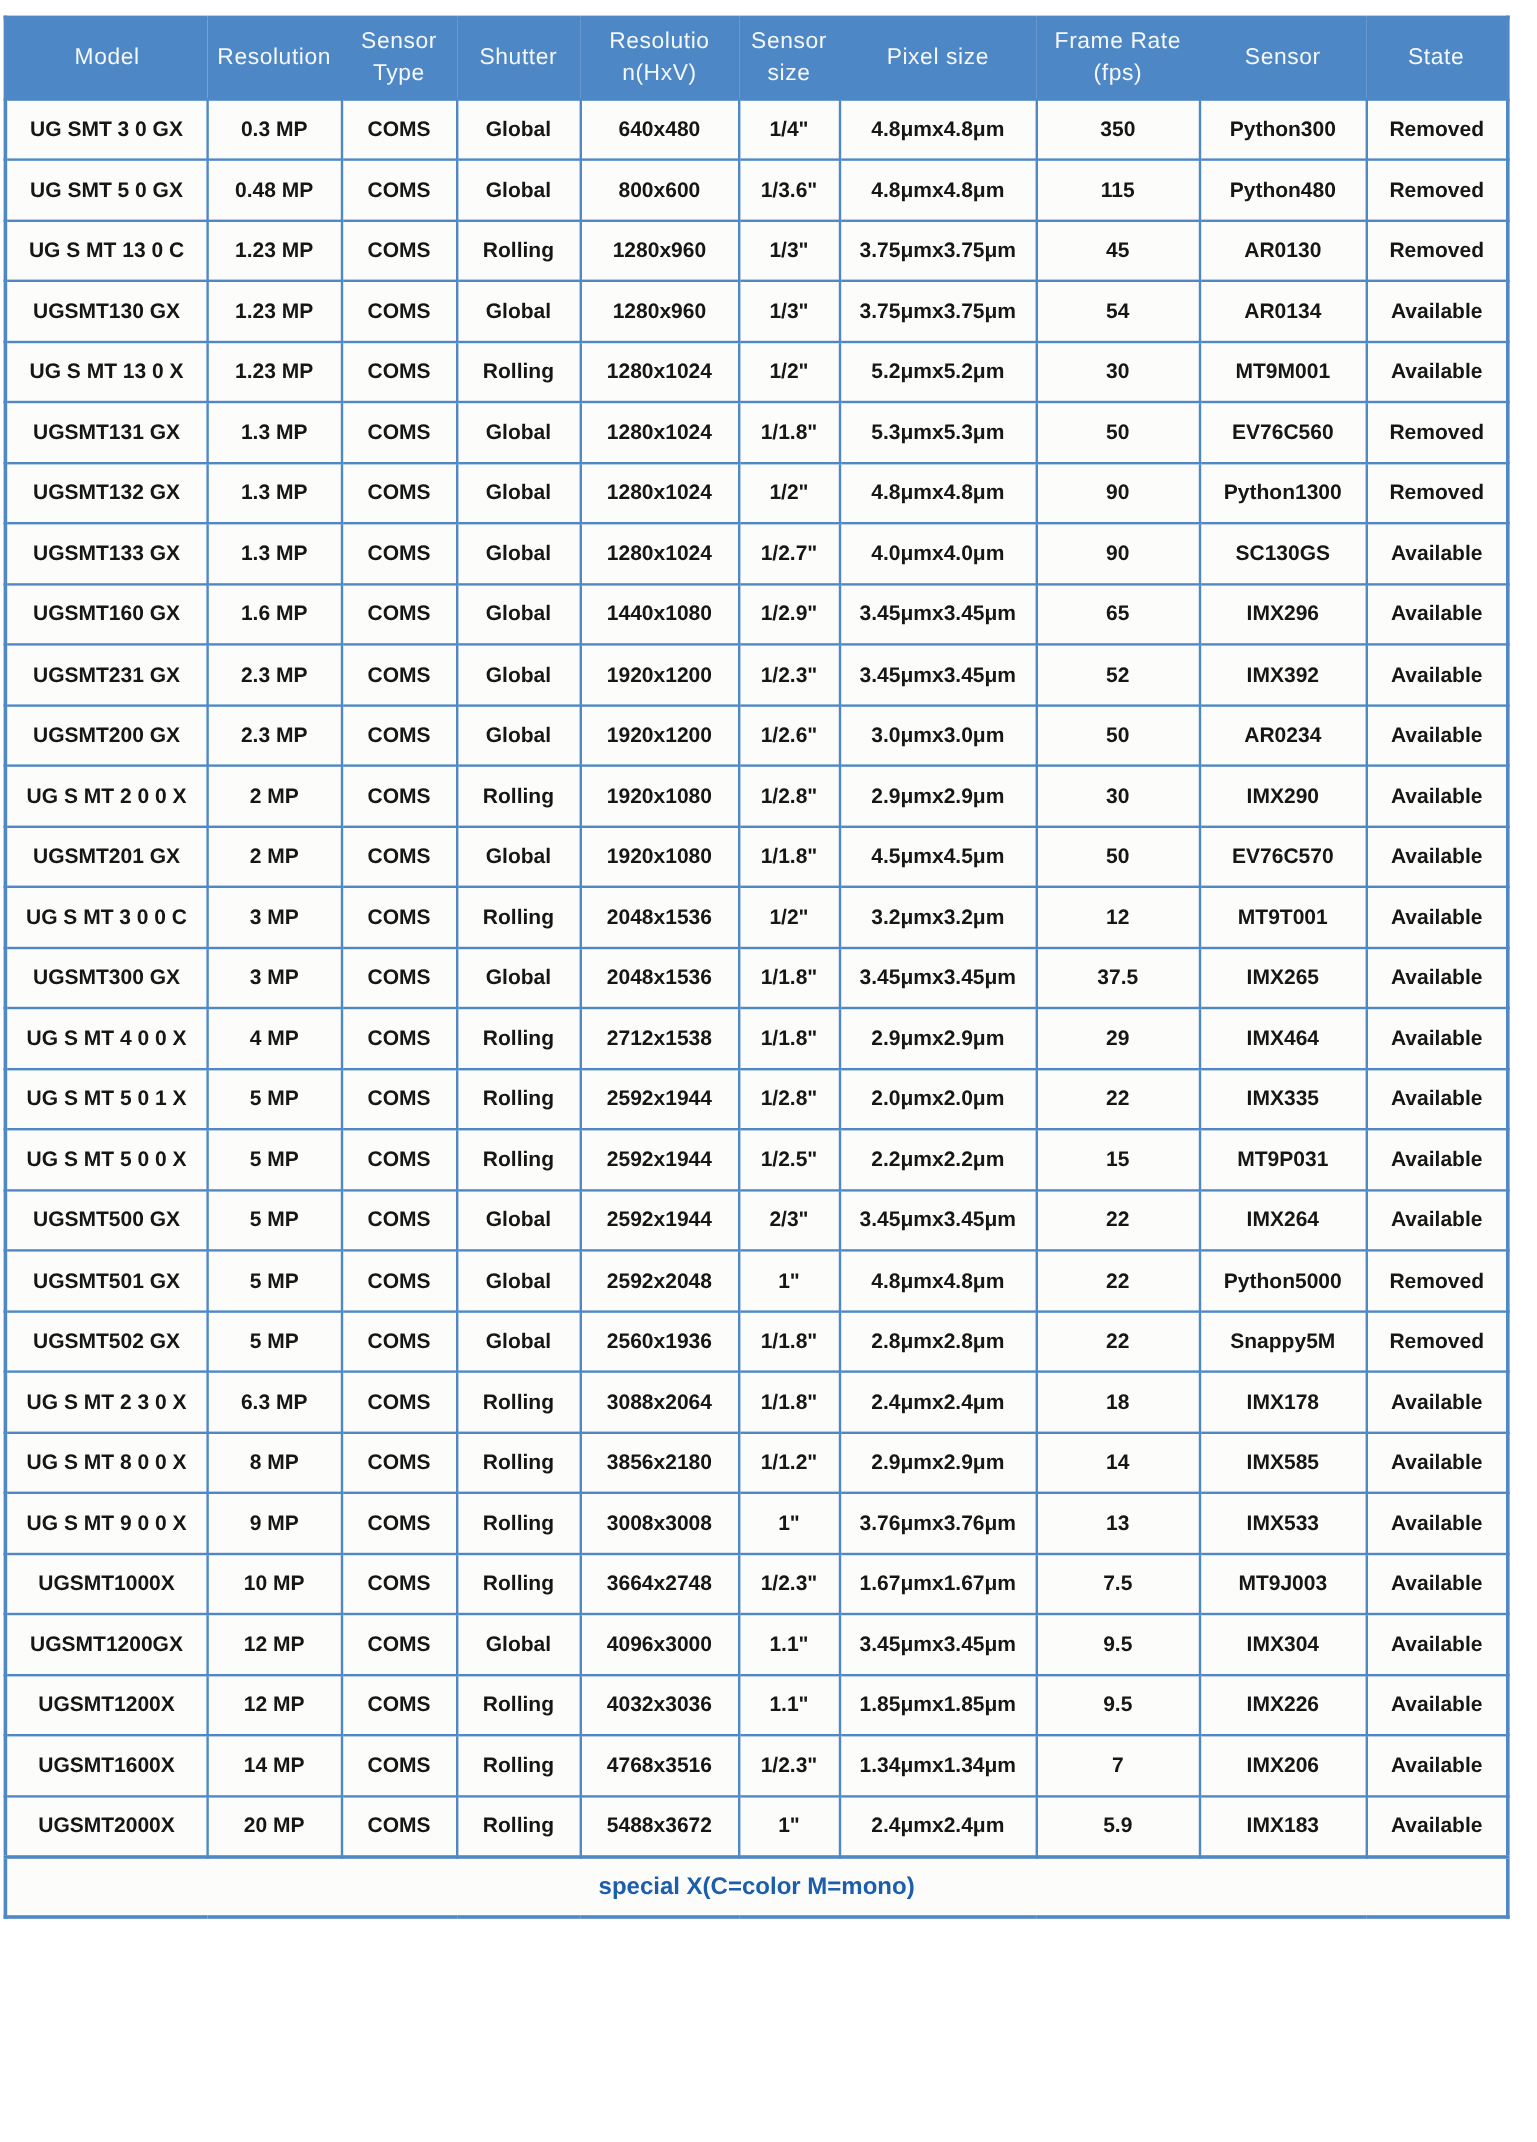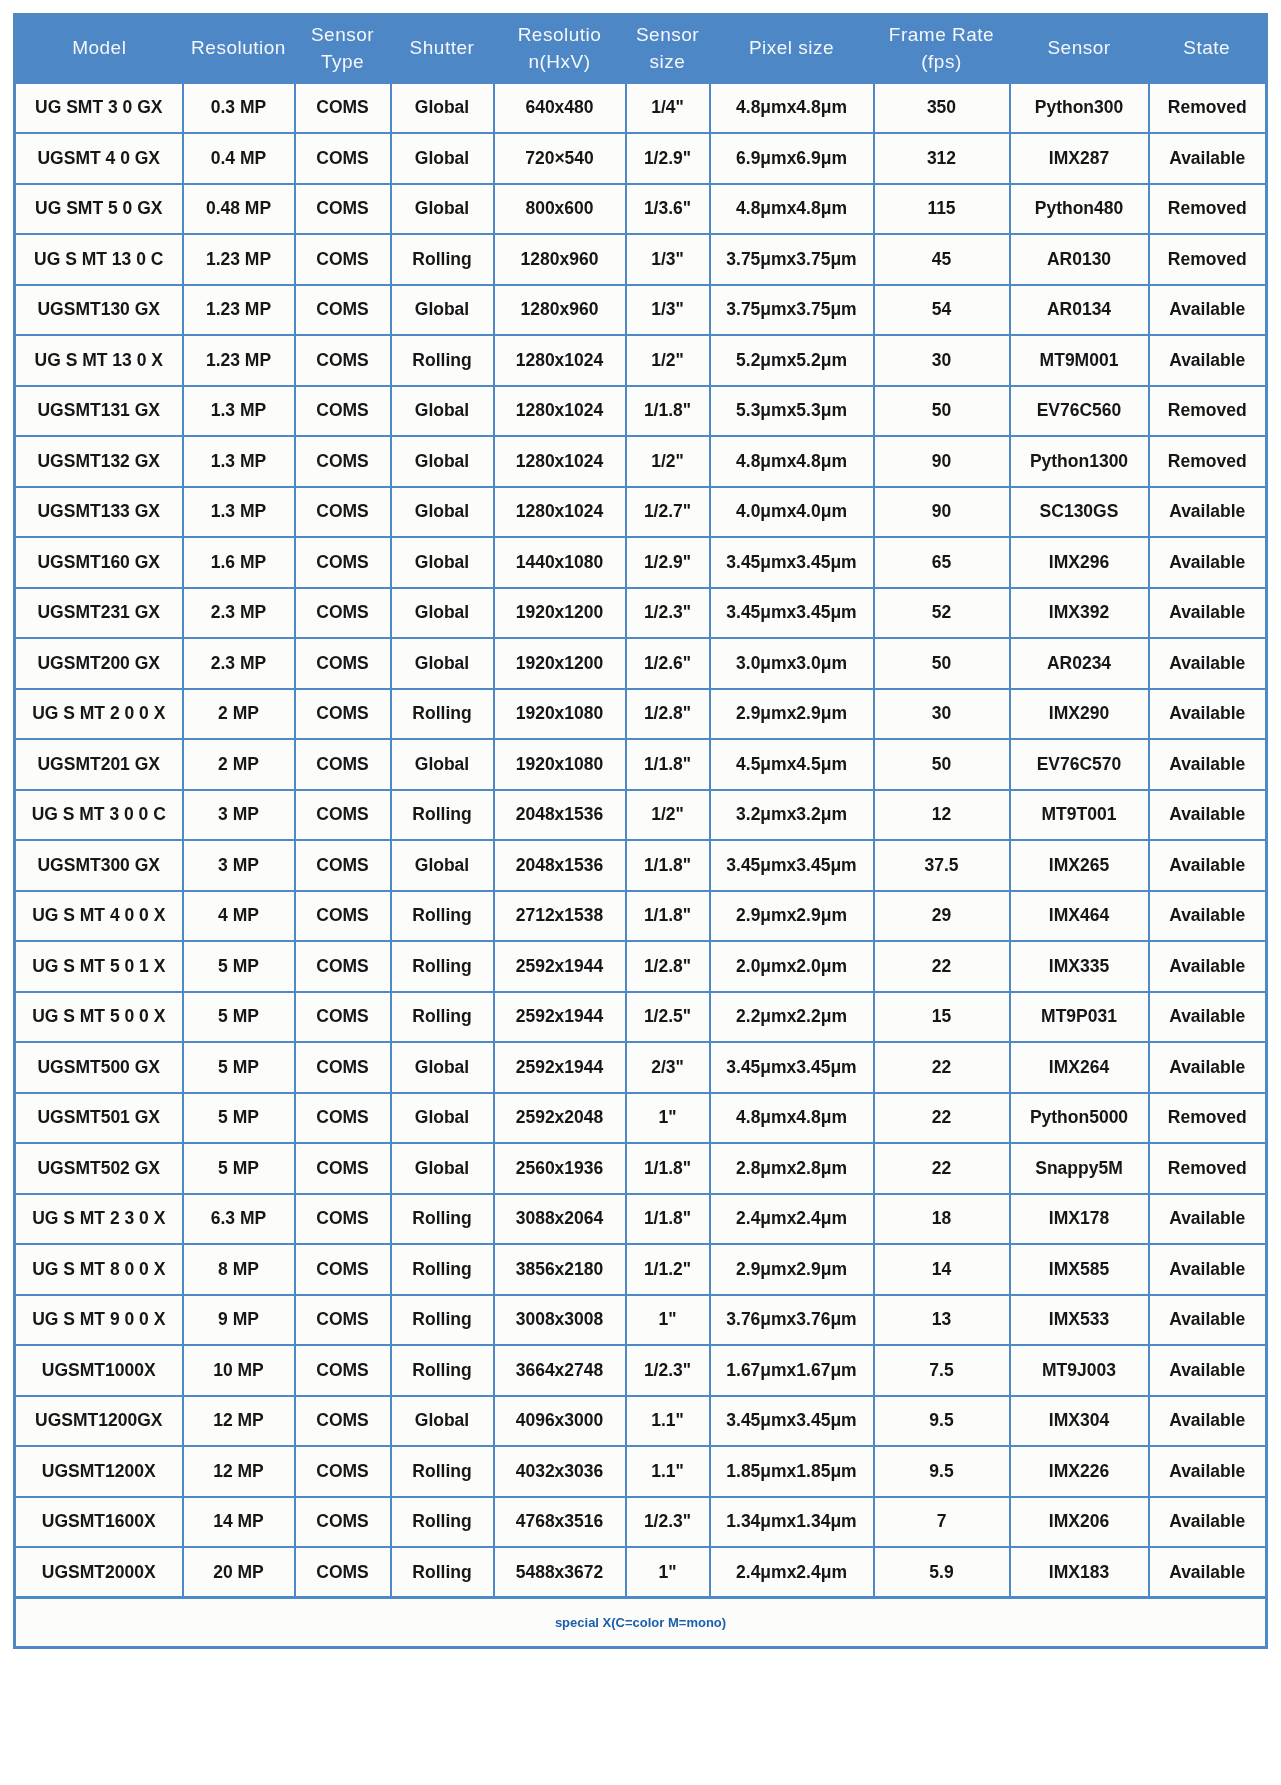--- a/index.html
+++ b/index.html
@@ -9,40 +9,40 @@
     --cell-text:#161616;
     --foot-text:#1b5eac;
   }
   *{box-sizing:border-box;}
   html,body{margin:0;padding:0;}
   body{
     width:1281px;height:1785px;background:#ffffff;
     font-family:"Liberation Sans",sans-serif;
     position:relative;overflow:hidden;
   }
-  .table-wrap{position:absolute;top:13px;left:13px;}
+  .table-wrap{position:absolute;top:13px;left:3px;}
   table{
     border-collapse:collapse;table-layout:fixed;width:1255px;
     border:3px solid var(--grid);
   }
   thead th{
     background:var(--hbg);color:#f4f7fb;font-weight:400;
     font-size:19px;letter-spacing:.5px;height:68px;
     padding:2px 6px;border:0;vertical-align:middle;line-height:1.4;
     text-align:center;
   }
   tbody td{
     border:2px solid var(--grid);background:var(--cell-bg);
     color:var(--cell-text);font-weight:700;font-size:17.5px;
     text-align:center;vertical-align:middle;height:50.5px;
     padding:0 3px;overflow:hidden;
   }
   tfoot td{
     border-top:3px solid var(--grid);background:var(--cell-bg);
-    color:var(--foot-text);font-weight:700;font-size:13px;
+    color:var(--foot-text);font-weight:700;font-size:20px;
     text-align:center;vertical-align:middle;height:50px;
   }
 </style>
 </head>
 <body>
 
 <div class="table-wrap">
   <table>
     <colgroup>
         <col style="width: 168px;">
@@ -77,32 +77,20 @@
           <td>COMS</td>
           <td>Global</td>
           <td>640x480</td>
           <td>1/4"</td>
           <td>4.8μmx4.8μm</td>
           <td>350</td>
           <td>Python300</td>
           <td>Removed</td>
         </tr>
         <tr>
-          <td>UGSMT 4 0 GX</td>
-          <td>0.4 MP</td>
-          <td>COMS</td>
-          <td>Global</td>
-          <td>720×540</td>
-          <td>1/2.9"</td>
-          <td>6.9μmx6.9μm</td>
-          <td>312</td>
-          <td>IMX287</td>
-          <td>Available</td>
-        </tr>
-        <tr>
           <td>UG SMT 5 0 GX</td>
           <td>0.48 MP</td>
           <td>COMS</td>
           <td>Global</td>
           <td>800x600</td>
           <td>1/3.6"</td>
           <td>4.8μmx4.8μm</td>
           <td>115</td>
           <td>Python480</td>
           <td>Removed</td>

